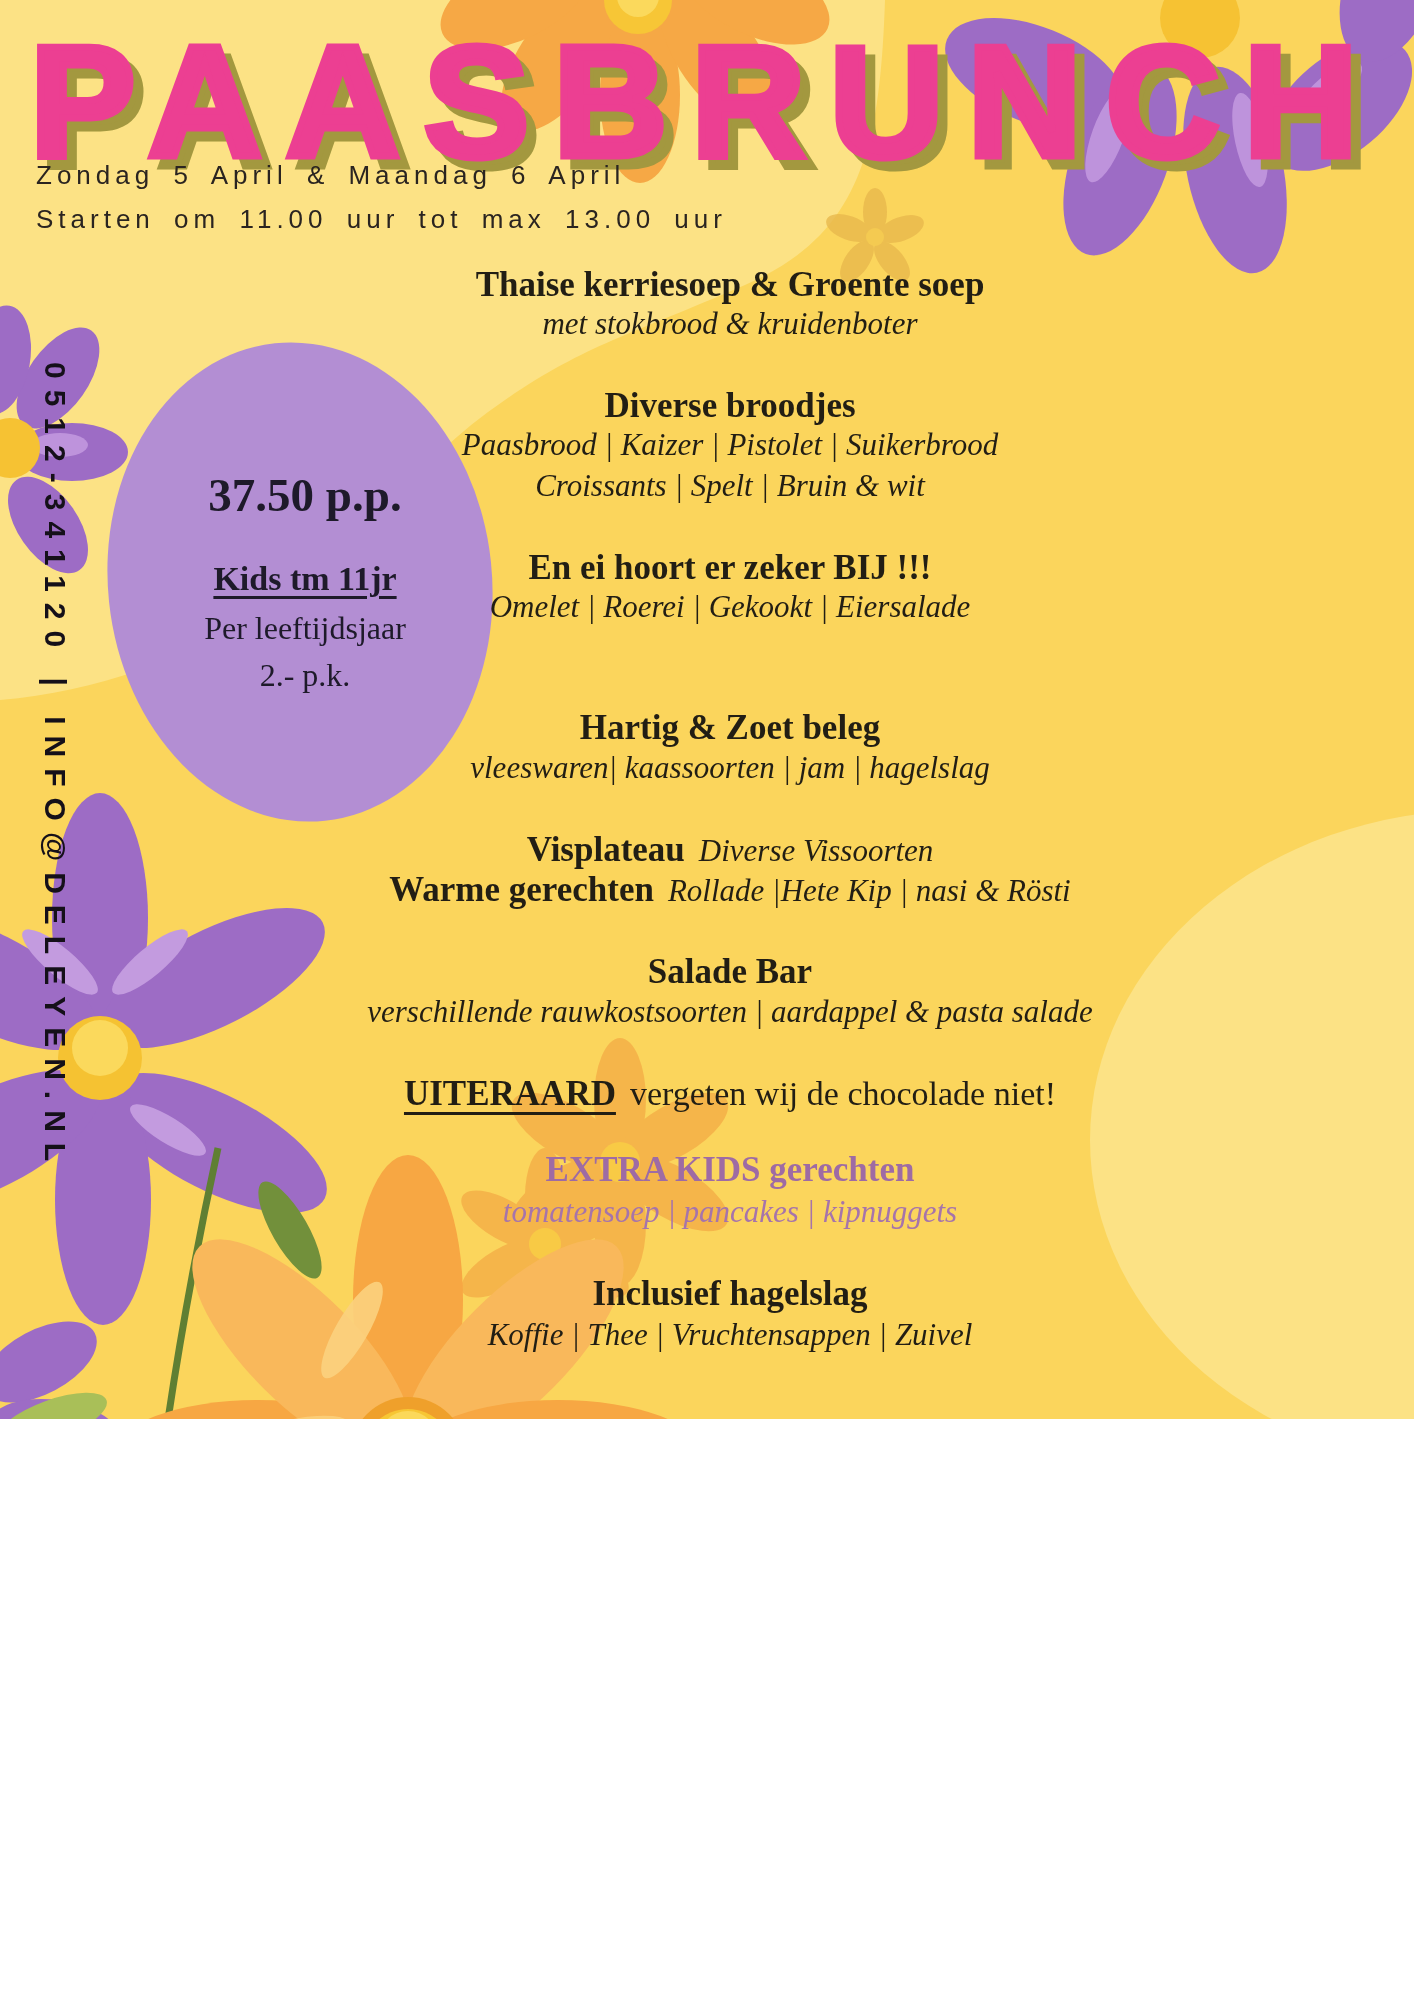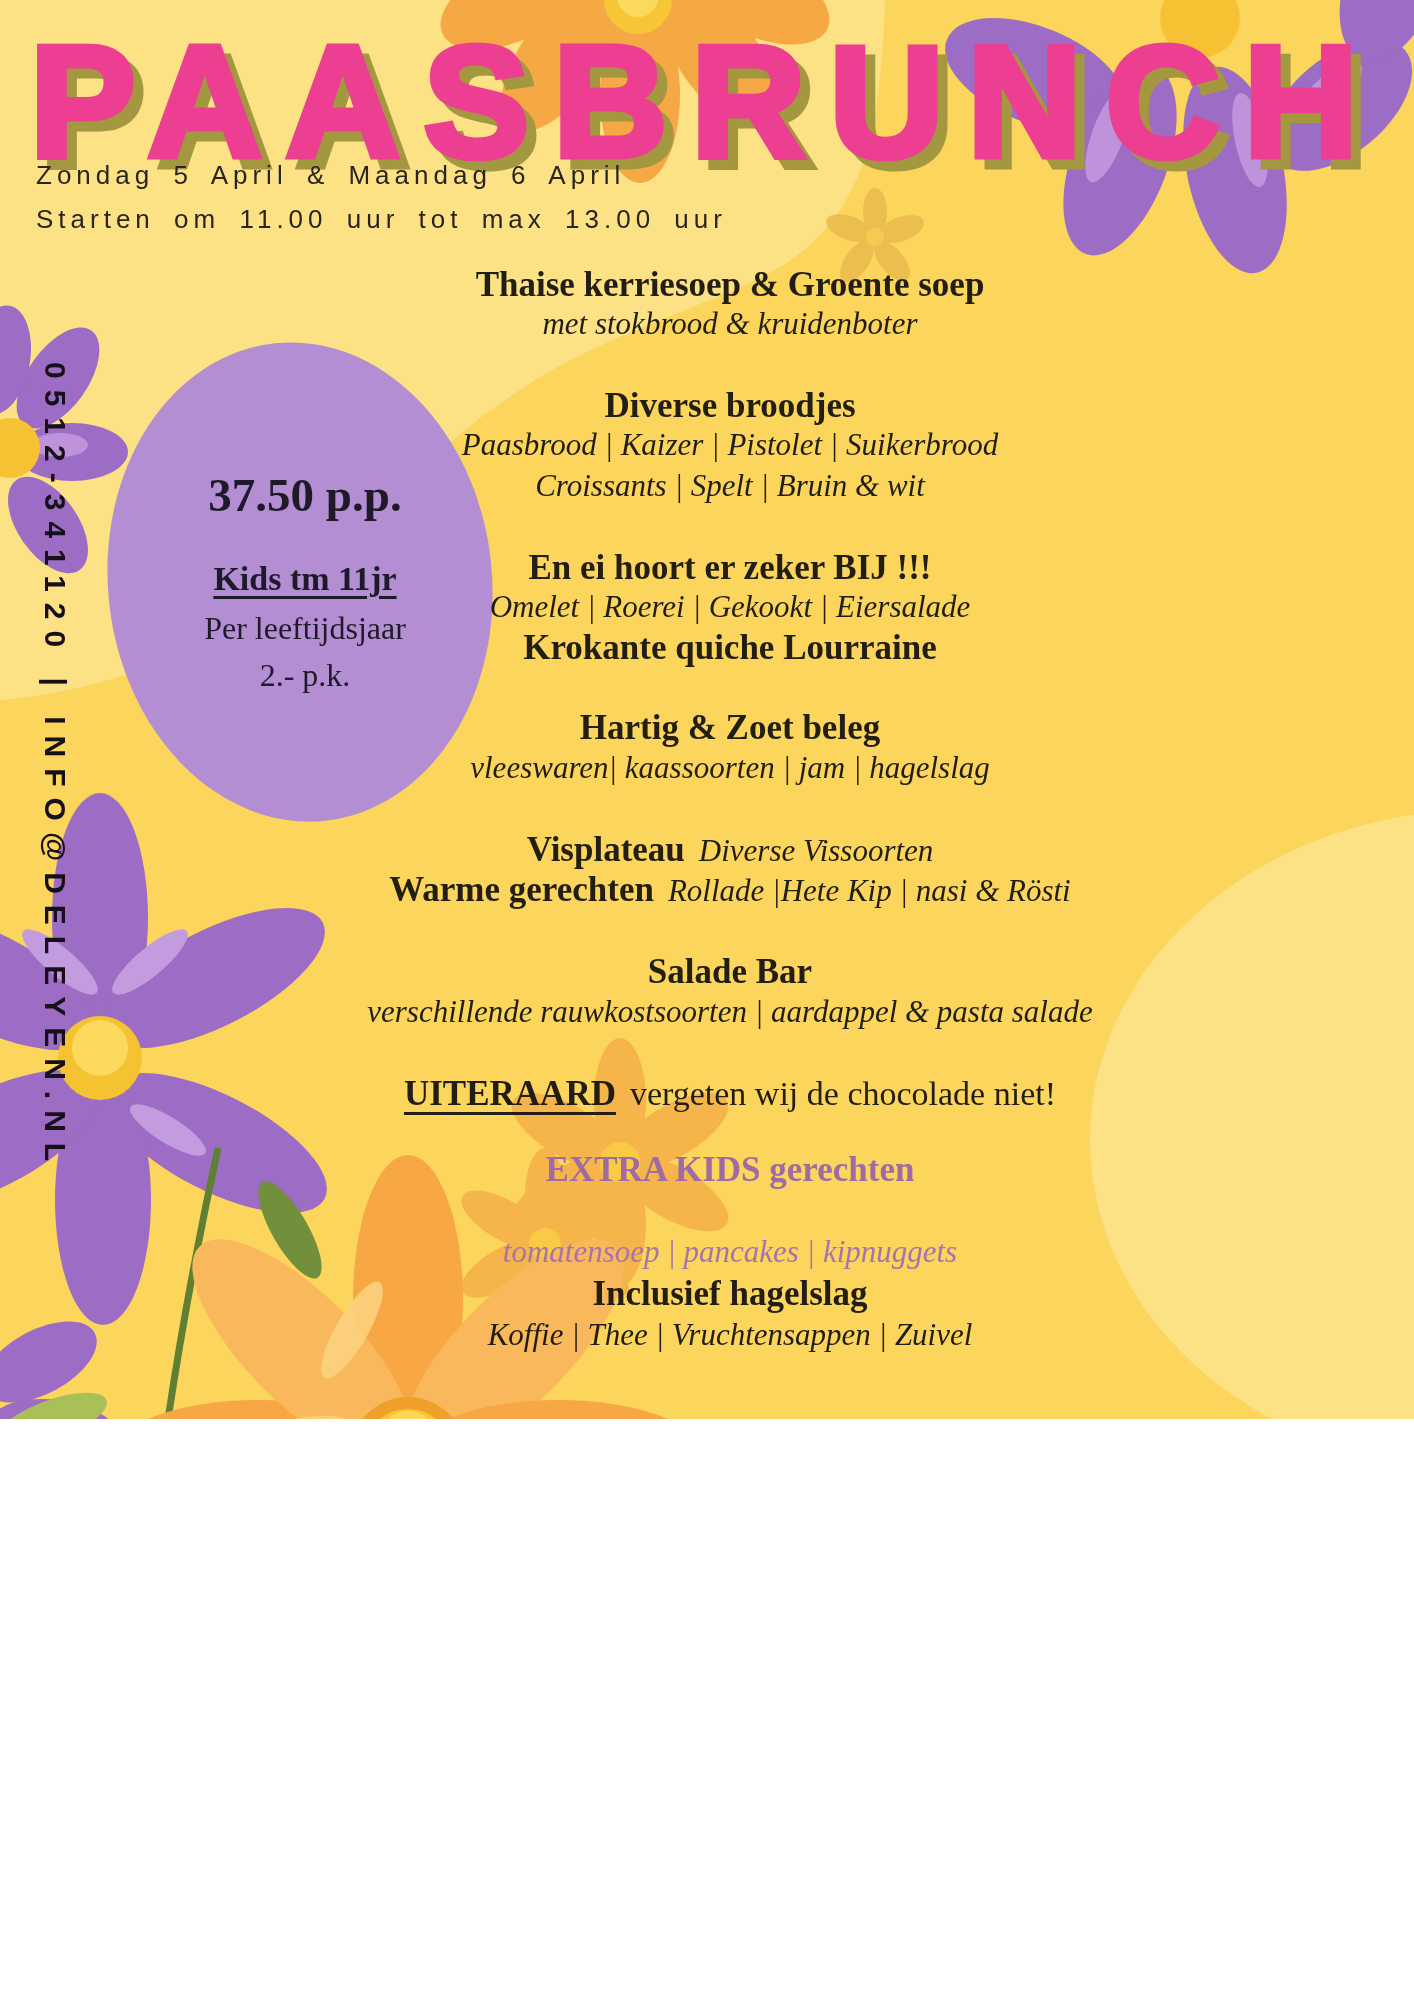--- a/index.html
+++ b/index.html
@@ -55,21 +55,21 @@
     color:#221E14;
   }
   .mb{font-weight:bold;font-size:35px;}
   .mi{font-style:italic;font-size:31px;}
   .mix-b{font-weight:bold;font-size:35px;}
   .mix-i{font-style:italic;font-size:31px;}
   .gap-r{margin-right:14px;}
   .u{ text-decoration:underline;text-decoration-thickness:3px;text-underline-offset:7px;}
   .plain{font-size:34px;}
   .purple{color:#9E6BA4;}
-  .purple-i{color:#A674AB;margin-top:40px;}
+  .purple-i{color:#A674AB;}
   
   #logo{position:absolute;left:1046px;top:1645px;width:400px;height:400px;}
   .arc-text{
     font-family:"Liberation Sans",sans-serif;
     font-weight:bold;font-size:20px;letter-spacing:4px;
     fill:#2E2B22;
   }
   .script-name{
     font-family:"DejaVu Serif",serif;
     font-style:italic;font-weight:bold;
@@ -330,21 +330,20 @@
 
   <div class="mline mb" style="top:265px">Thaise kerriesoep &amp; Groente soep</div>
   <div class="mline mi" style="top:306px">met stokbrood &amp; kruidenboter</div>
 
   <div class="mline mb" style="top:386px">Diverse broodjes</div>
   <div class="mline mi" style="top:427px">Paasbrood | Kaizer | Pistolet  | Suikerbrood</div>
   <div class="mline mi" style="top:468px">Croissants | Spelt | Bruin &amp; wit</div>
 
   <div class="mline mb" style="top:548px">En ei hoort er zeker BIJ !!!</div>
   <div class="mline mi" style="top:589px">Omelet | Roerei | Gekookt | Eiersalade</div>
-  <div class="mline mb" style="top:628px">Krokante quiche  Lourraine</div>
 
   <div class="mline mb" style="top:708px">Hartig &amp; Zoet beleg</div>
   <div class="mline mi" style="top:750px">vleeswaren| kaassoorten | jam |  hagelslag</div>
 
   <div class="mline" style="top:830px">
     <span class="mix-b gap-r">Visplateau</span><span class="mix-i">Diverse Vissoorten</span>
   </div>
   <div class="mline" style="top:870px">
     <span class="mix-b gap-r">Warme gerechten</span><span class="mix-i">Rollade |Hete Kip | nasi &amp; Rösti</span>
   </div>

